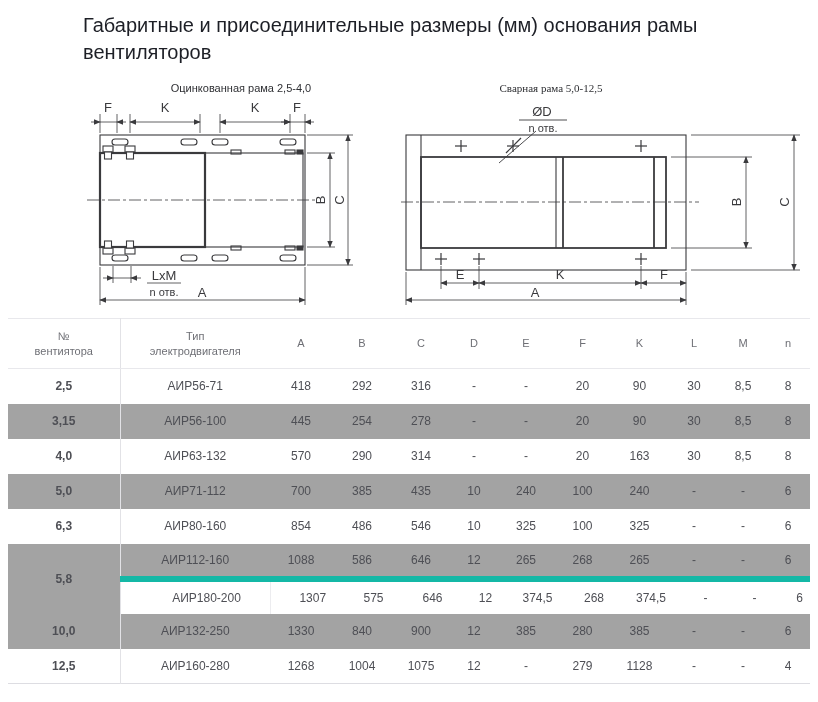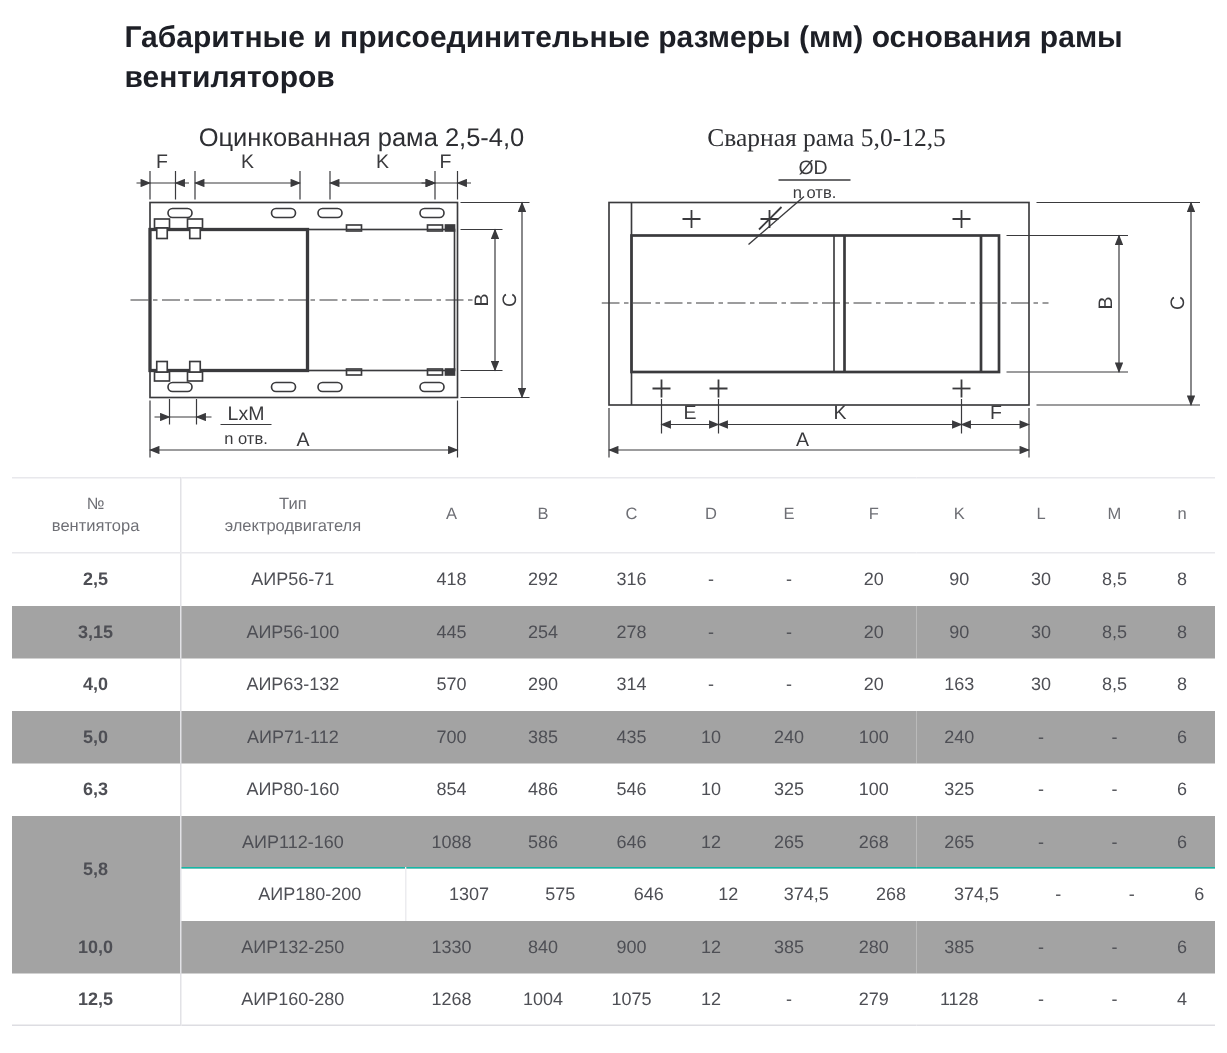--- a/index.html
+++ b/index.html
@@ -11,34 +11,34 @@
     overflow: hidden;
   }
   .page { padding: 8px; }
 
   h1.title {
     margin: 0 0 16px 75px;
     padding-top: 4px;
     width: 690px;
     font-size: 20px;
     line-height: 27px;
-    font-weight: 700;
+    font-weight: 400;
     color: #1d1f26;
   }
 
   .diagrams {
     display: flex;
     margin-top: 12px;
     margin-left: 77px;
     align-items: flex-start;
   }
   .diagram-left { width: 312px; }
   .diagram-right { width: 414px; margin-left: 4px; }
   .diagram-title {
-    font-size: 17px;
+    font-size: 11px;
     color: #2e2f33;
     text-align: center;
     height: 18px;
   }
   .diagram-right .diagram-title { width: 300px; font-family: Liberation Serif, serif; }
   svg { display: block; }
   svg text {
     font-family: "Liberation Sans", sans-serif;
     font-size: 13px;
     fill: #3a3a3d;
@@ -68,21 +68,21 @@
     font-size: 12px;
     text-align: center;
     vertical-align: middle;
     color: #4e4f55;
   }
   .colnum { border-right: 1px solid #e2e2e6; font-weight: bold; }
   tr.alt td { background: #a3a3a3; }
   td.merged {
     background: linear-gradient(to bottom, #f6f6f8 0%, #f6f6f8 50%, #ffffff 50%, #ffffff 100%);
   }
-  tr.sub td { border-top: 1px solid #14b8a6; padding-left: 24px; }
+  tr.sub td { border-top: 6px solid #14b8a6; padding-left: 24px; }
   tr.sub td.motor { border-right: 1px solid #ececef; }
 </style>
 </head>
 <body>
 
 <div class="page">
 
   <h1 class="title">Габаритные и присоединительные размеры (мм) основания рамы вентиляторов</h1>
 
   <div class="diagrams">

